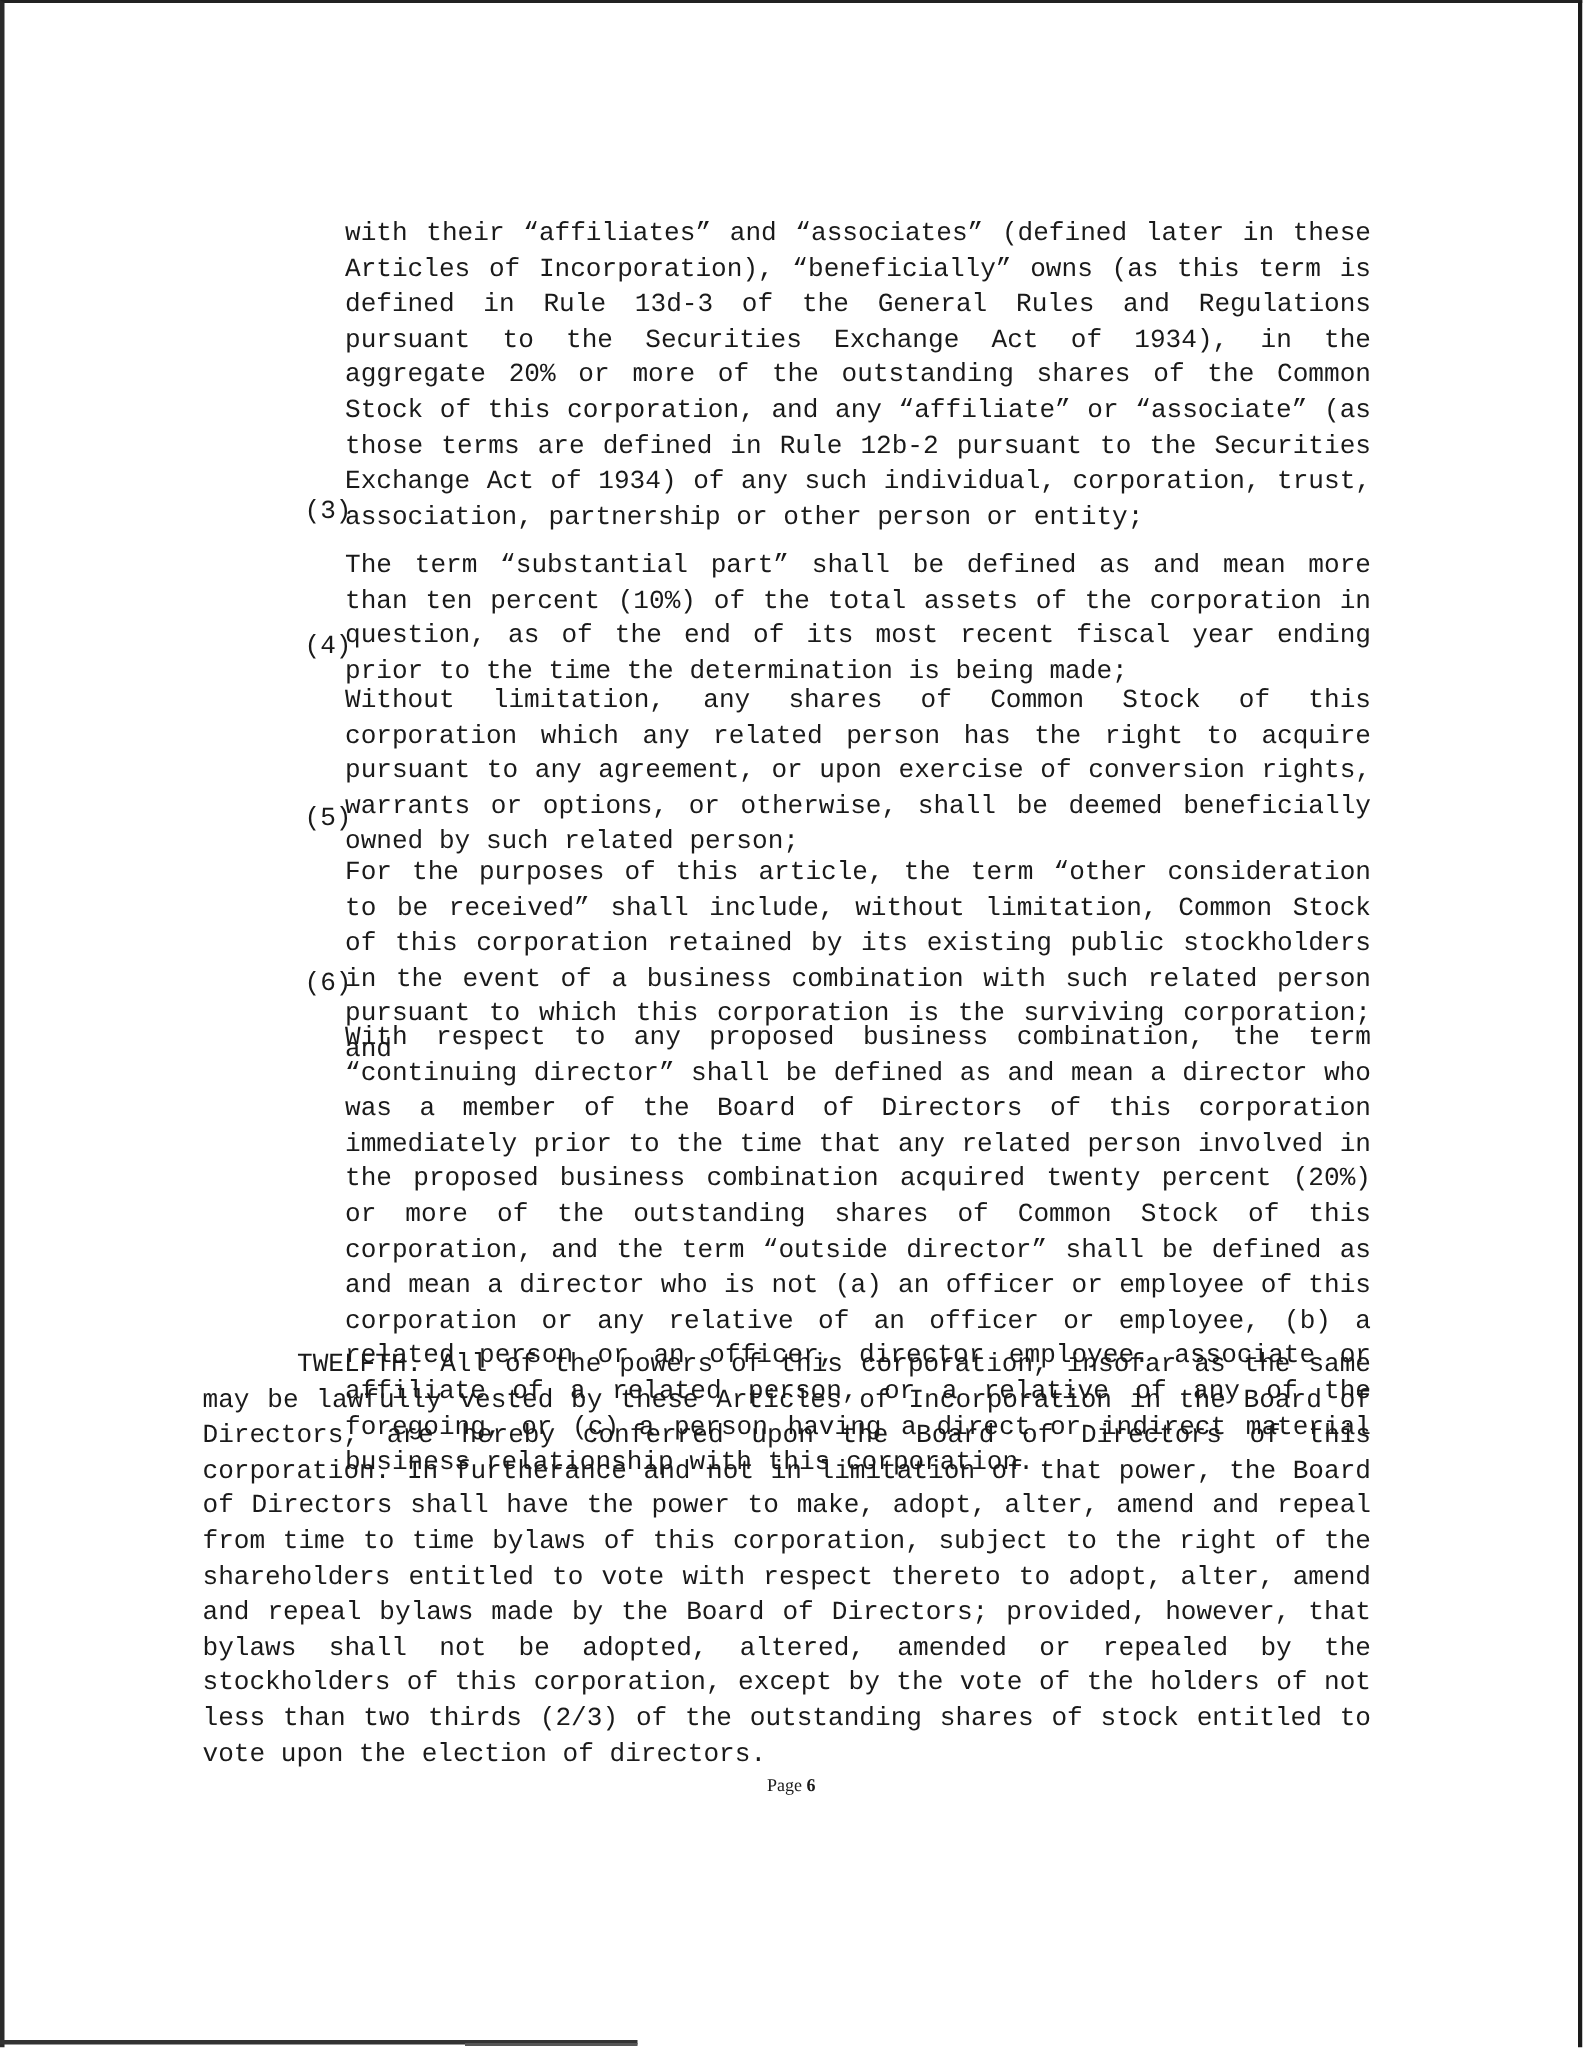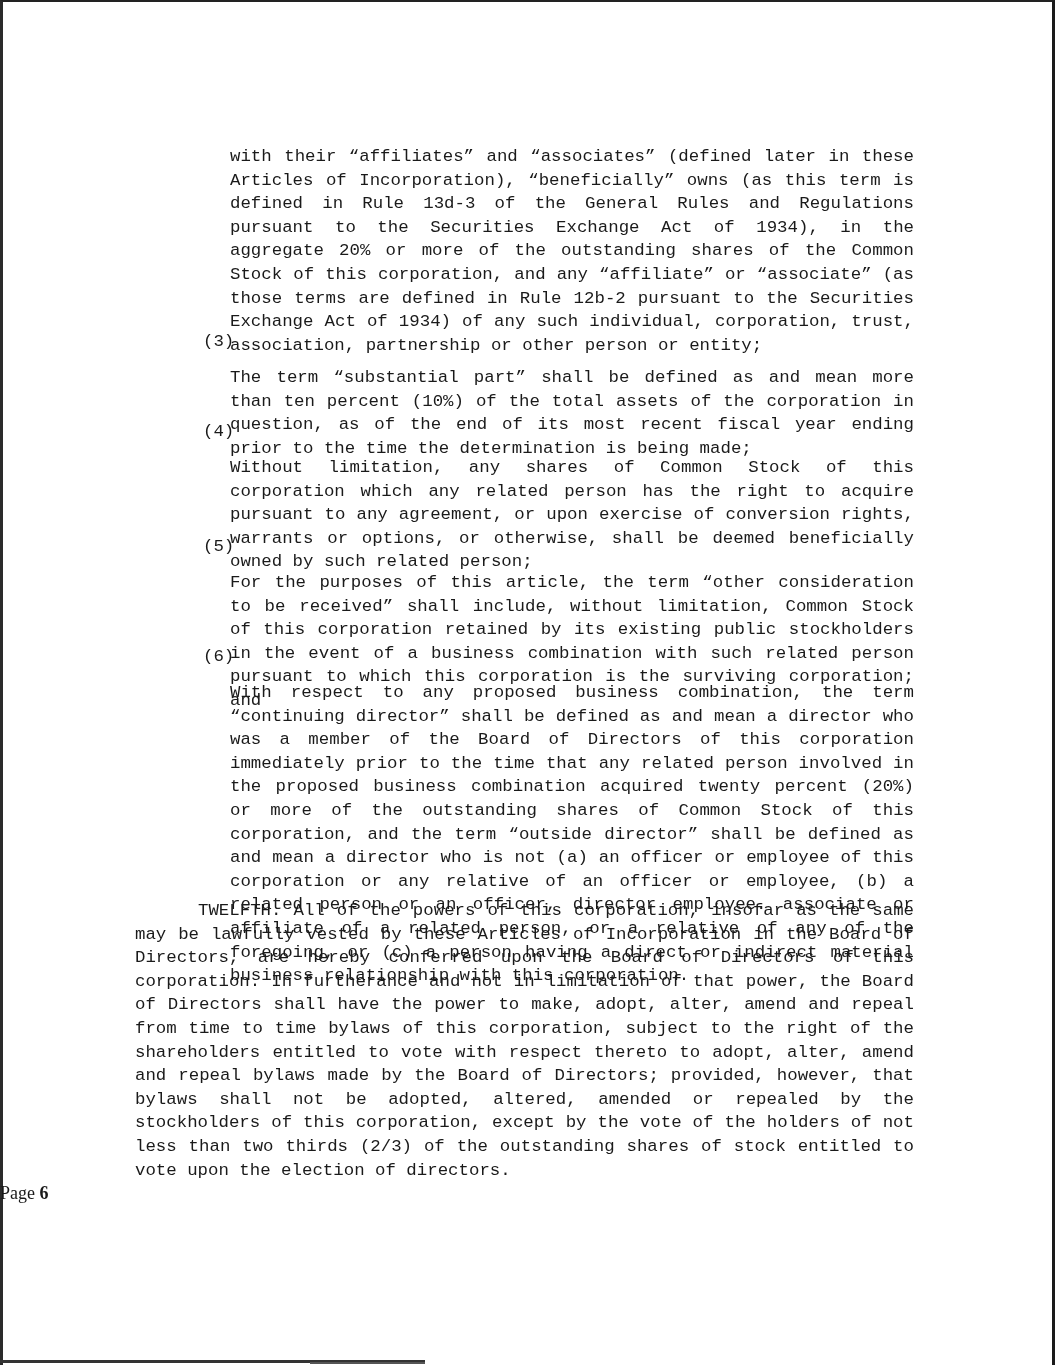--- a/index.html
+++ b/index.html
@@ -19,22 +19,22 @@
     }
     .para {
       position: absolute; font-size: 17.4px; line-height: 23.6px; text-align: justify; font-family: Liberation Mono, monospace;
     }
     .cont { left: 230px; width: 684px; }
     .item { left: 203px; width: 711px; display: flex; }
     .item .num { width: 27px; flex: 0 0 27px; }
     .item .body { flex: 1; text-align: justify; margin-top: 36px; }
     .twelfth { left: 135px; width: 779px; text-indent: 63px; }
     .footer {
-      position: absolute; left: 0; width: 1055px; top: 1183px; 
-      font-size: 18px;
+      position: absolute; left: 0; width: 1055px; top: 1183px; text-align: center;
+      font-size: 12px;
     }
     .footer b { font-weight: bold; }
   </style>
 </head>
 <body>
 
 <div class="frame"></div>
 <div class="bottom-rule"></div>
 <div class="bottom-rule2"></div>
 

